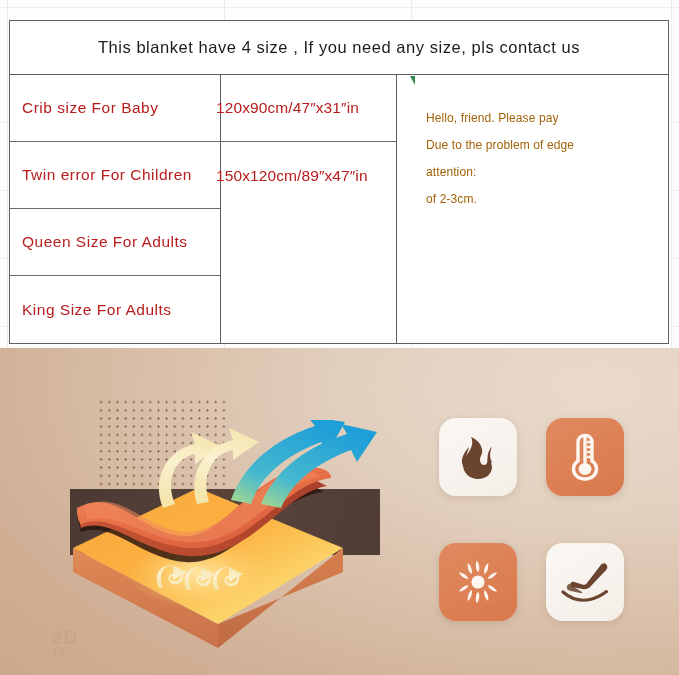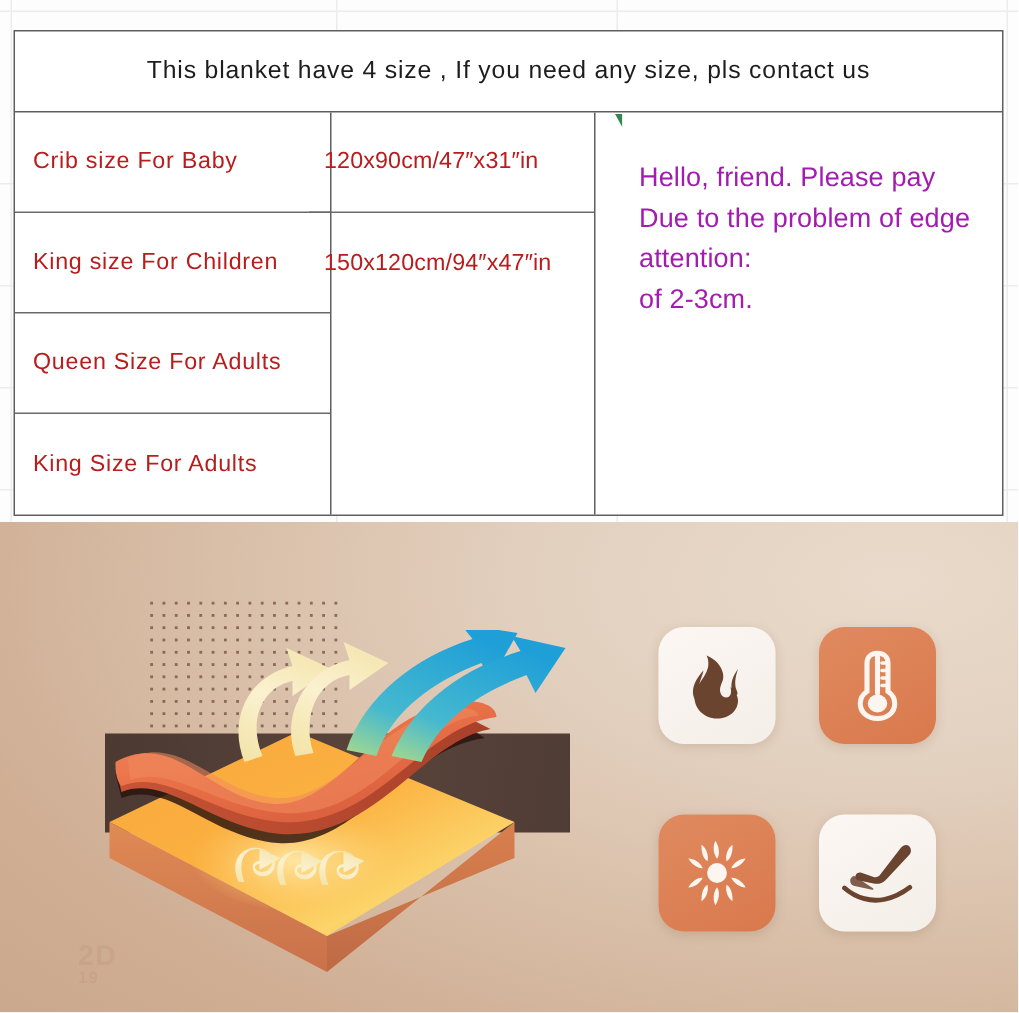--- a/index.html
+++ b/index.html
@@ -110,23 +110,23 @@
     font-size: 15.5px;
     color: #b91c1c;
     letter-spacing: .5px;
     white-space: nowrap;
   }
   .col-left .cell:last-child,
   .col-mid  .cell:last-child { border-bottom: none; }
   .col-mid .cell { padding-left: 10px; letter-spacing: .1px; }
 
   .note-line {
-    font-size: 18px;
+    font-size: 12px;
     line-height: 27px;
-    color: #a21caf;
+    color: #a16207;
     letter-spacing: .1px;
   }
 
   
   .green-tick {
     position: absolute;
     left: 400px;
     top: 55px;
     width: 5px;
     height: 9px;
@@ -231,28 +231,28 @@
   <div class="size-table">
 
     <div class="tbl-header">
       <span class="tbl-header-text">This blanket have 4 size , If you need any size, pls contact us</span>
     </div>
 
     <div class="tbl-body">
 
       <div class="col-left">
         <div class="cell">Crib size For Baby</div>
-        <div class="cell">King size For Children</div>
+        <div class="cell">Twin error For Children</div>
         <div class="cell">Queen Size For Adults</div>
         <div class="cell">King Size For Adults</div>
       </div>
 
       <div class="col-mid">
         <div class="cell">120x90cm/47″x31″in</div>
-        <div class="cell">150x120cm/94″x47″in</div>
+        <div class="cell">150x120cm/89″x47″in</div>
       </div>
 
       <div class="col-right">
         <div class="note-line">Hello, friend. Please pay</div>
         <div class="note-line">Due to the problem of edge</div>
         <div class="note-line">attention:</div>
         <div class="note-line">of 2-3cm.</div>
       </div>
 
     </div>

